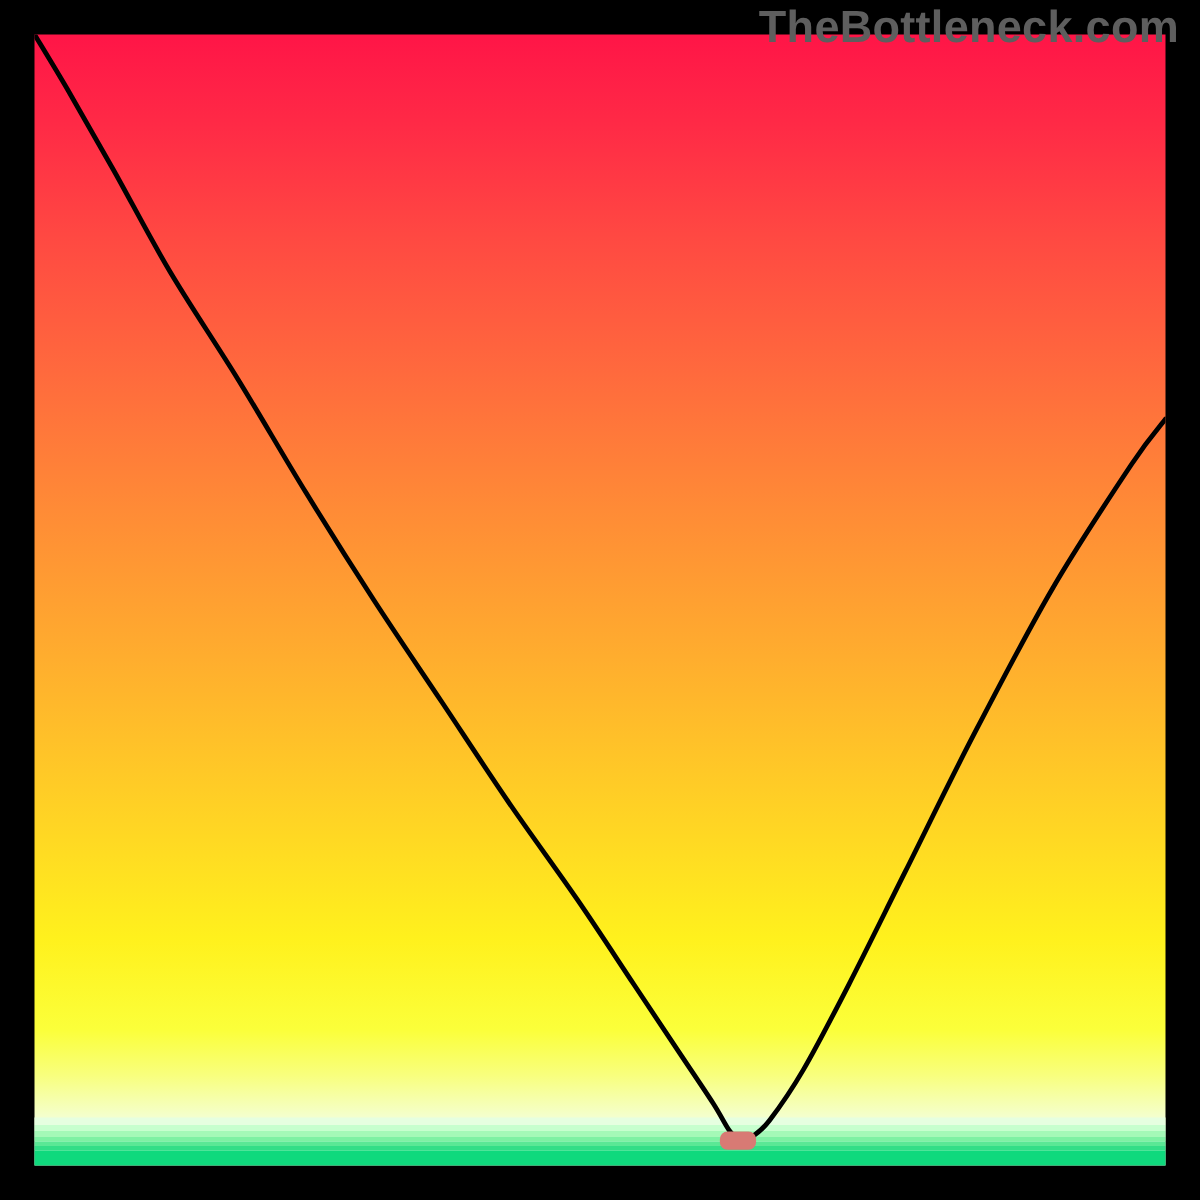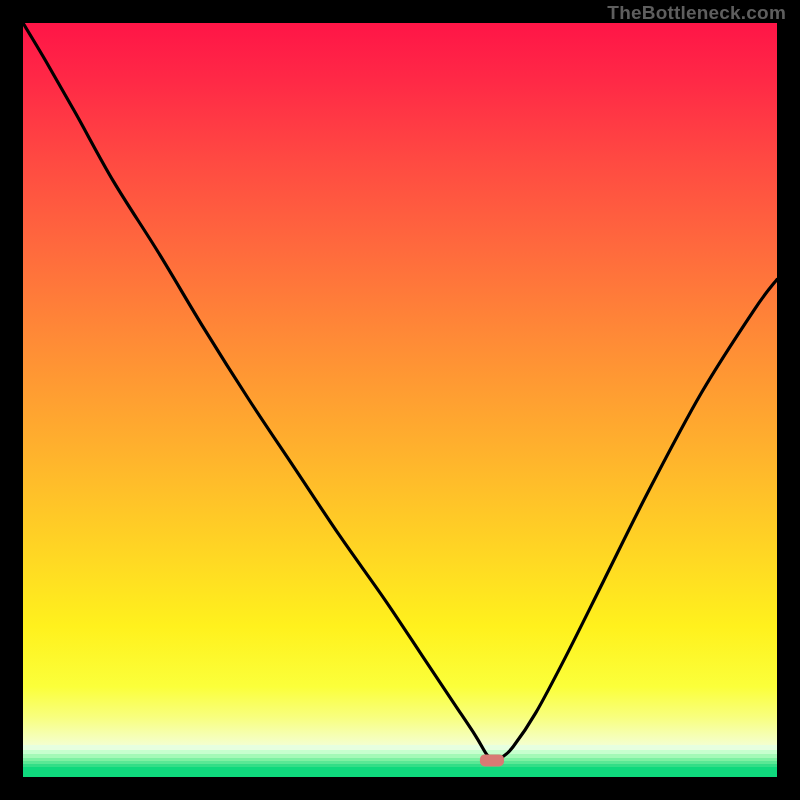--- a/index.html
+++ b/index.html
@@ -15,21 +15,21 @@
     position: relative;
     width: 800px;
     height: 800px;
     background: #000;
   }
   .watermark {
     position: absolute;
     top: 2px;
     right: 14px;
     color: #5e5e5e;
-    font-size: 19px;
+    font-size: 30px;
     font-weight: 600;
     z-index: 10;
     letter-spacing: 0.2px;
     margin-left: 28px;
   }
   .plot {
     position: absolute;
     left: 23px;
     top: 23px;
     width: 754px;

